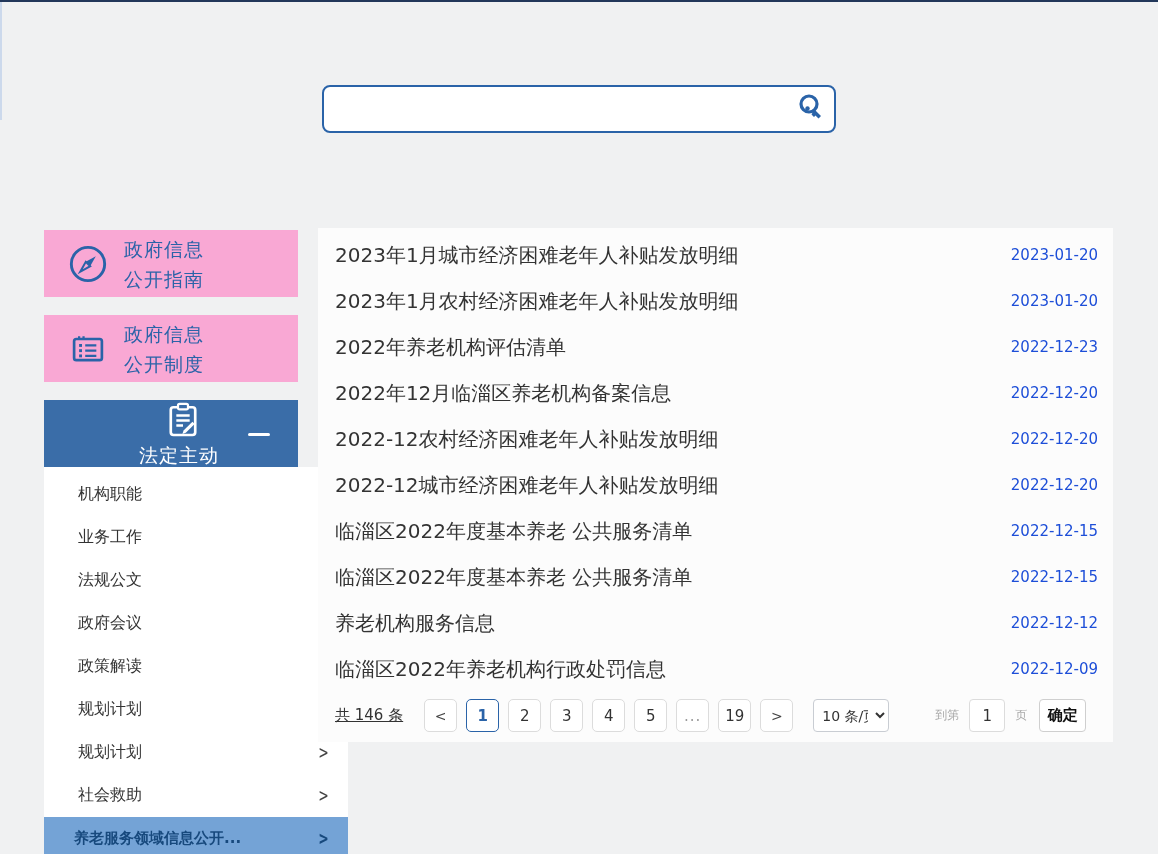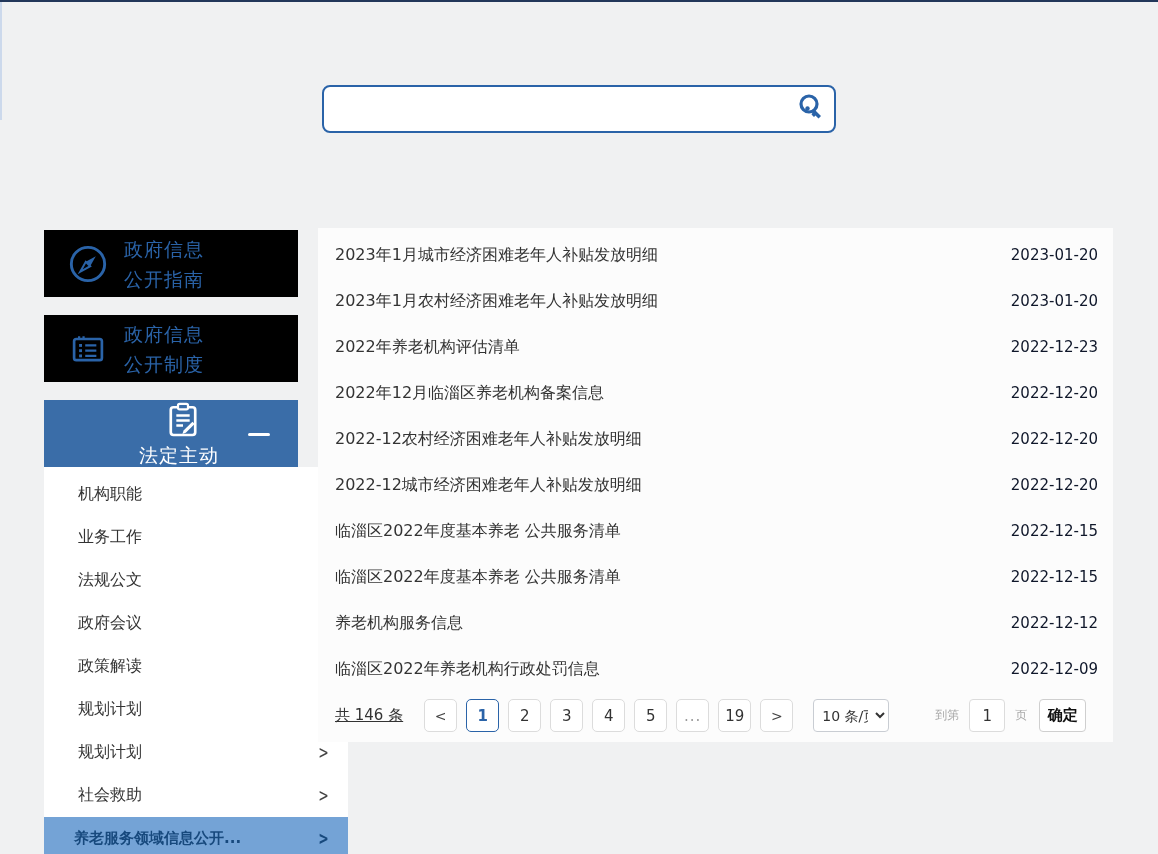--- a/index.html
+++ b/index.html
@@ -24,21 +24,21 @@
     flex:1; height:100%; border:none; outline:none; background:transparent;
     font-size:16px; padding:0 12px; font-family:inherit; color:#333;
   }
   .search-btn {
     width:38px; height:40px; border:none; background:transparent; cursor:pointer;
     display:flex; align-items:center; justify-content:center; margin-right:4px;
   }
 
   
   .side-box {
-    position:absolute; left:44px; width:254px; height:67px; background:#000000;
+    position:absolute; left:44px; width:254px; height:67px; background:#f9a8d4;
     display:flex; align-items:center; cursor:pointer;
   }
   .side-box.b1 { top:230px; }
   .side-box.b2 { top:315px; }
   .side-box.b3 { top:400px; background:#3a6da8;flex-direction:column; }
   .side-icon { width:40px; height:40px; margin-left:24px; display:flex; align-items:center; justify-content:center; flex:none; }
   .side-label { margin-left:16px; font-size:19px; line-height:30px; color:#2a63a8; letter-spacing:1px; }
   .side-box.b3 .side-label { color:#fff; }
   .minus-bar { position:absolute; right:28px; top:33px; width:22px; height:3px; background:#fff; border-radius:2px; }
 
@@ -59,22 +59,22 @@
 
   
   .panel {
     position:absolute; left:318px; top:228px; width:795px; height:514px;
     background:#fcfcfc;
   }
   .rows { padding-top:4px; }
   .row {
     height:46px; display:flex; align-items:center; padding:0 15px 0 17px; cursor:pointer;
   }
-  .row-title { font-size:16px; color:#333; white-space:nowrap; overflow:hidden; }
-  .row-date { margin-left:auto; font-size:15px; color:#0f172a; flex:none; }
+  .row-title { font-size:20px; color:#333; white-space:nowrap; overflow:hidden; }
+  .row-date { margin-left:auto; font-size:15px; color:#1d4ed8; flex:none; }
 
   
   .pager {
     position:absolute; left:17px; right:15px; bottom:10px; height:33px;
     display:flex; align-items:center;
   }
   .pager-total { font-size:15px; color:#333; margin-right:21px; white-space:nowrap;text-decoration:underline; }
   .pbtn {
     min-width:33px; height:33px; margin-right:9px; background:#fff;
     border:1px solid #dcdcdc; border-radius:5px; font-size:15px; color:#333;

